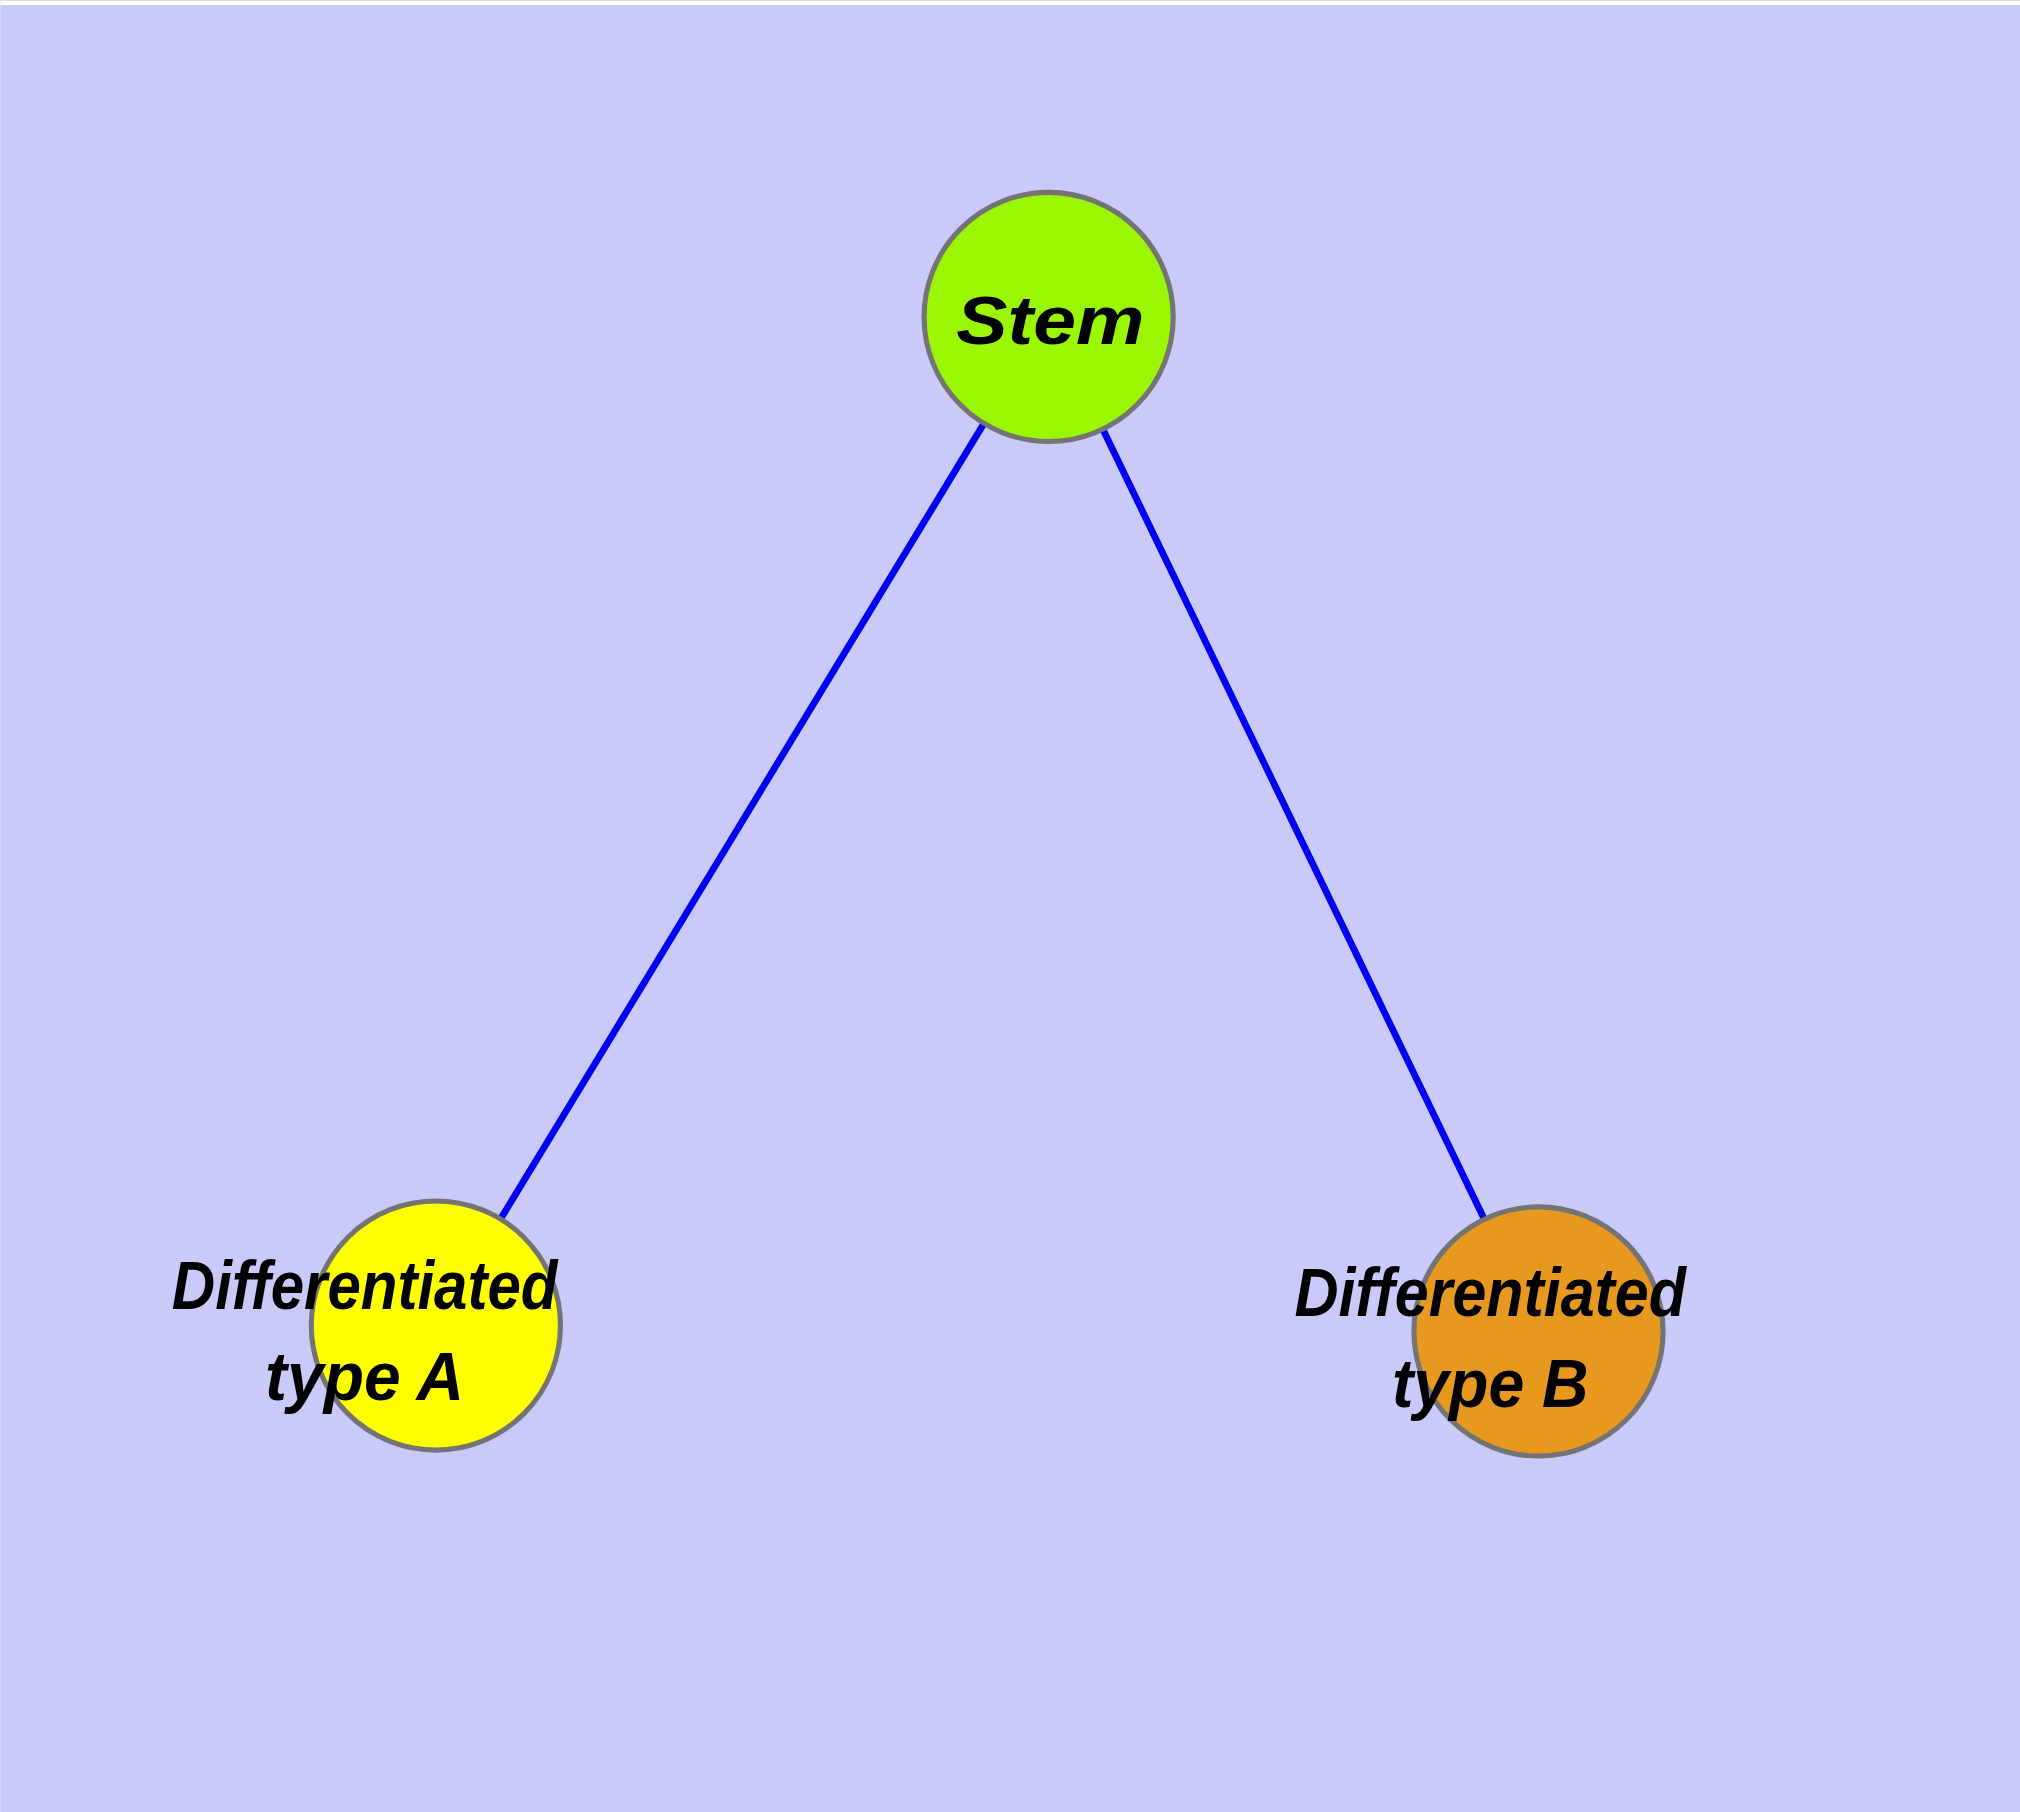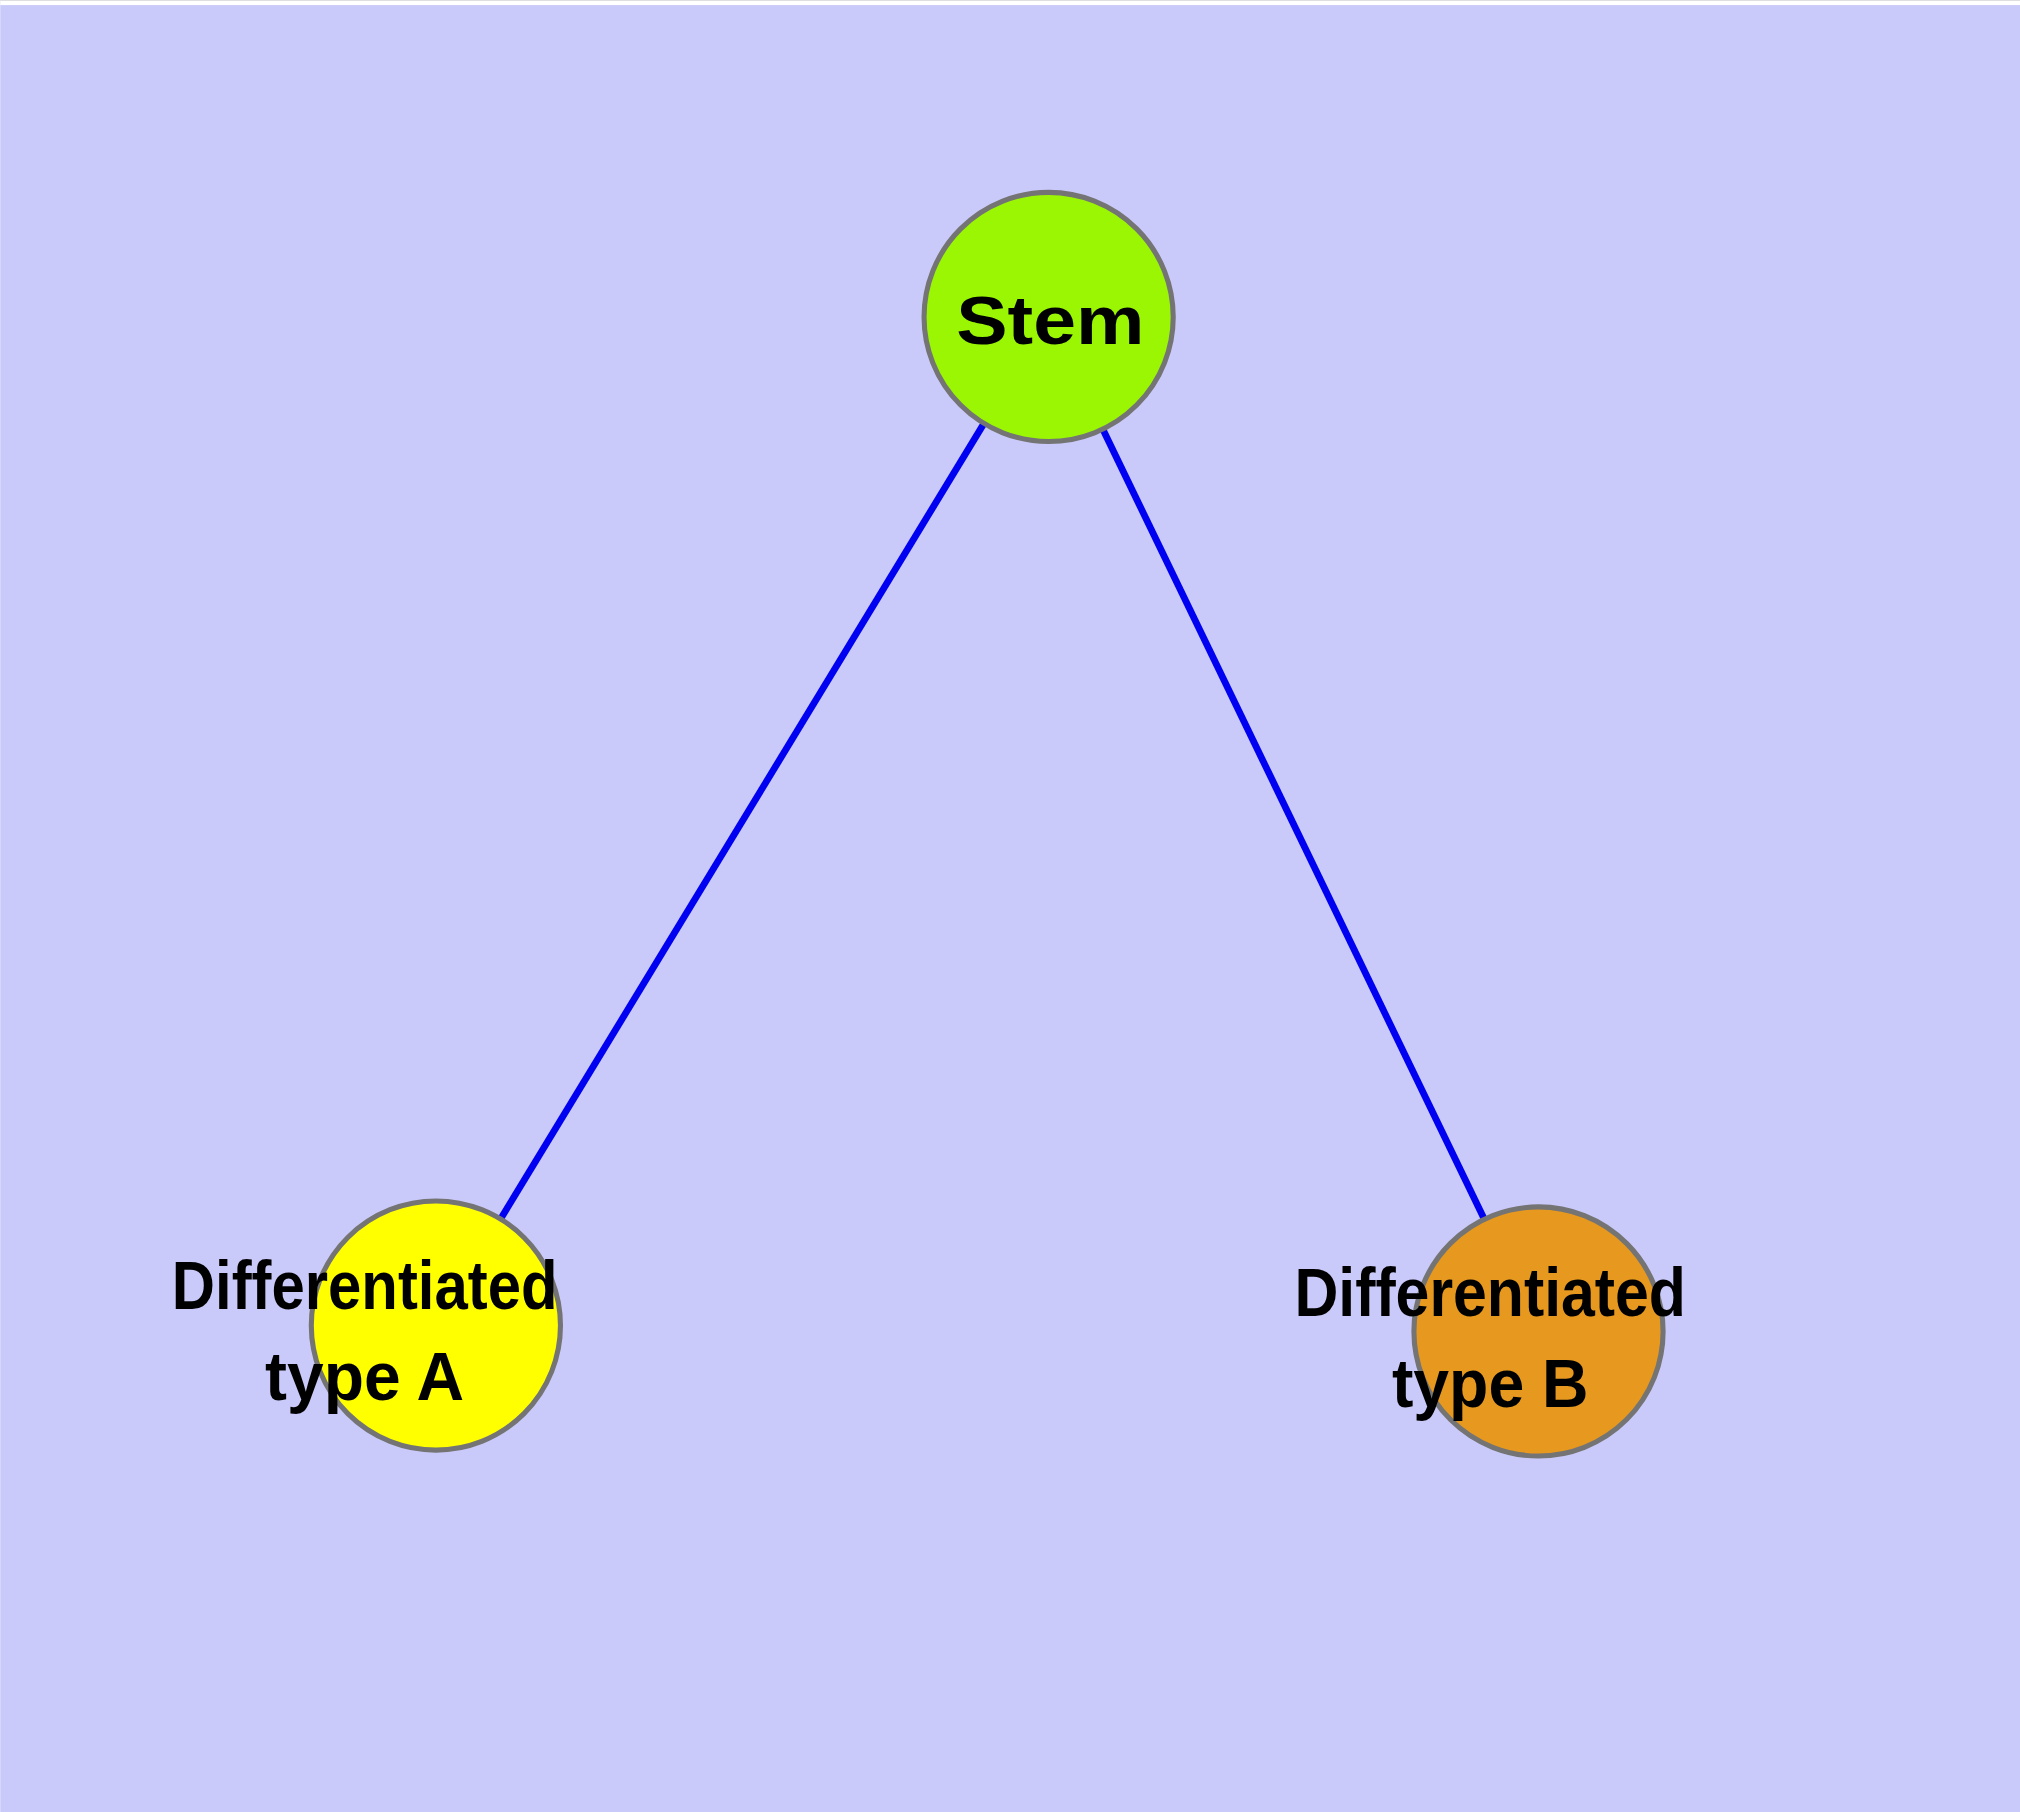--- a/index.html
+++ b/index.html
@@ -6,20 +6,21 @@
     margin: 0;
     padding: 0;
     background: #ffffff;
   }
   #stage {
     position: relative;
     width: 2021px;
     height: 1812px;
     overflow: hidden;
     font-family: "Liberation Sans", "DejaVu Sans", sans-serif;
+    font-style: italic;
   }
   svg { display: block; }
   .node-circle {
     stroke: var(--node_border_color, #747474);
     stroke-width: 6px;
   }
   .edge-line {
     stroke-width: 8px;
     stroke-linecap: butt;
   }

